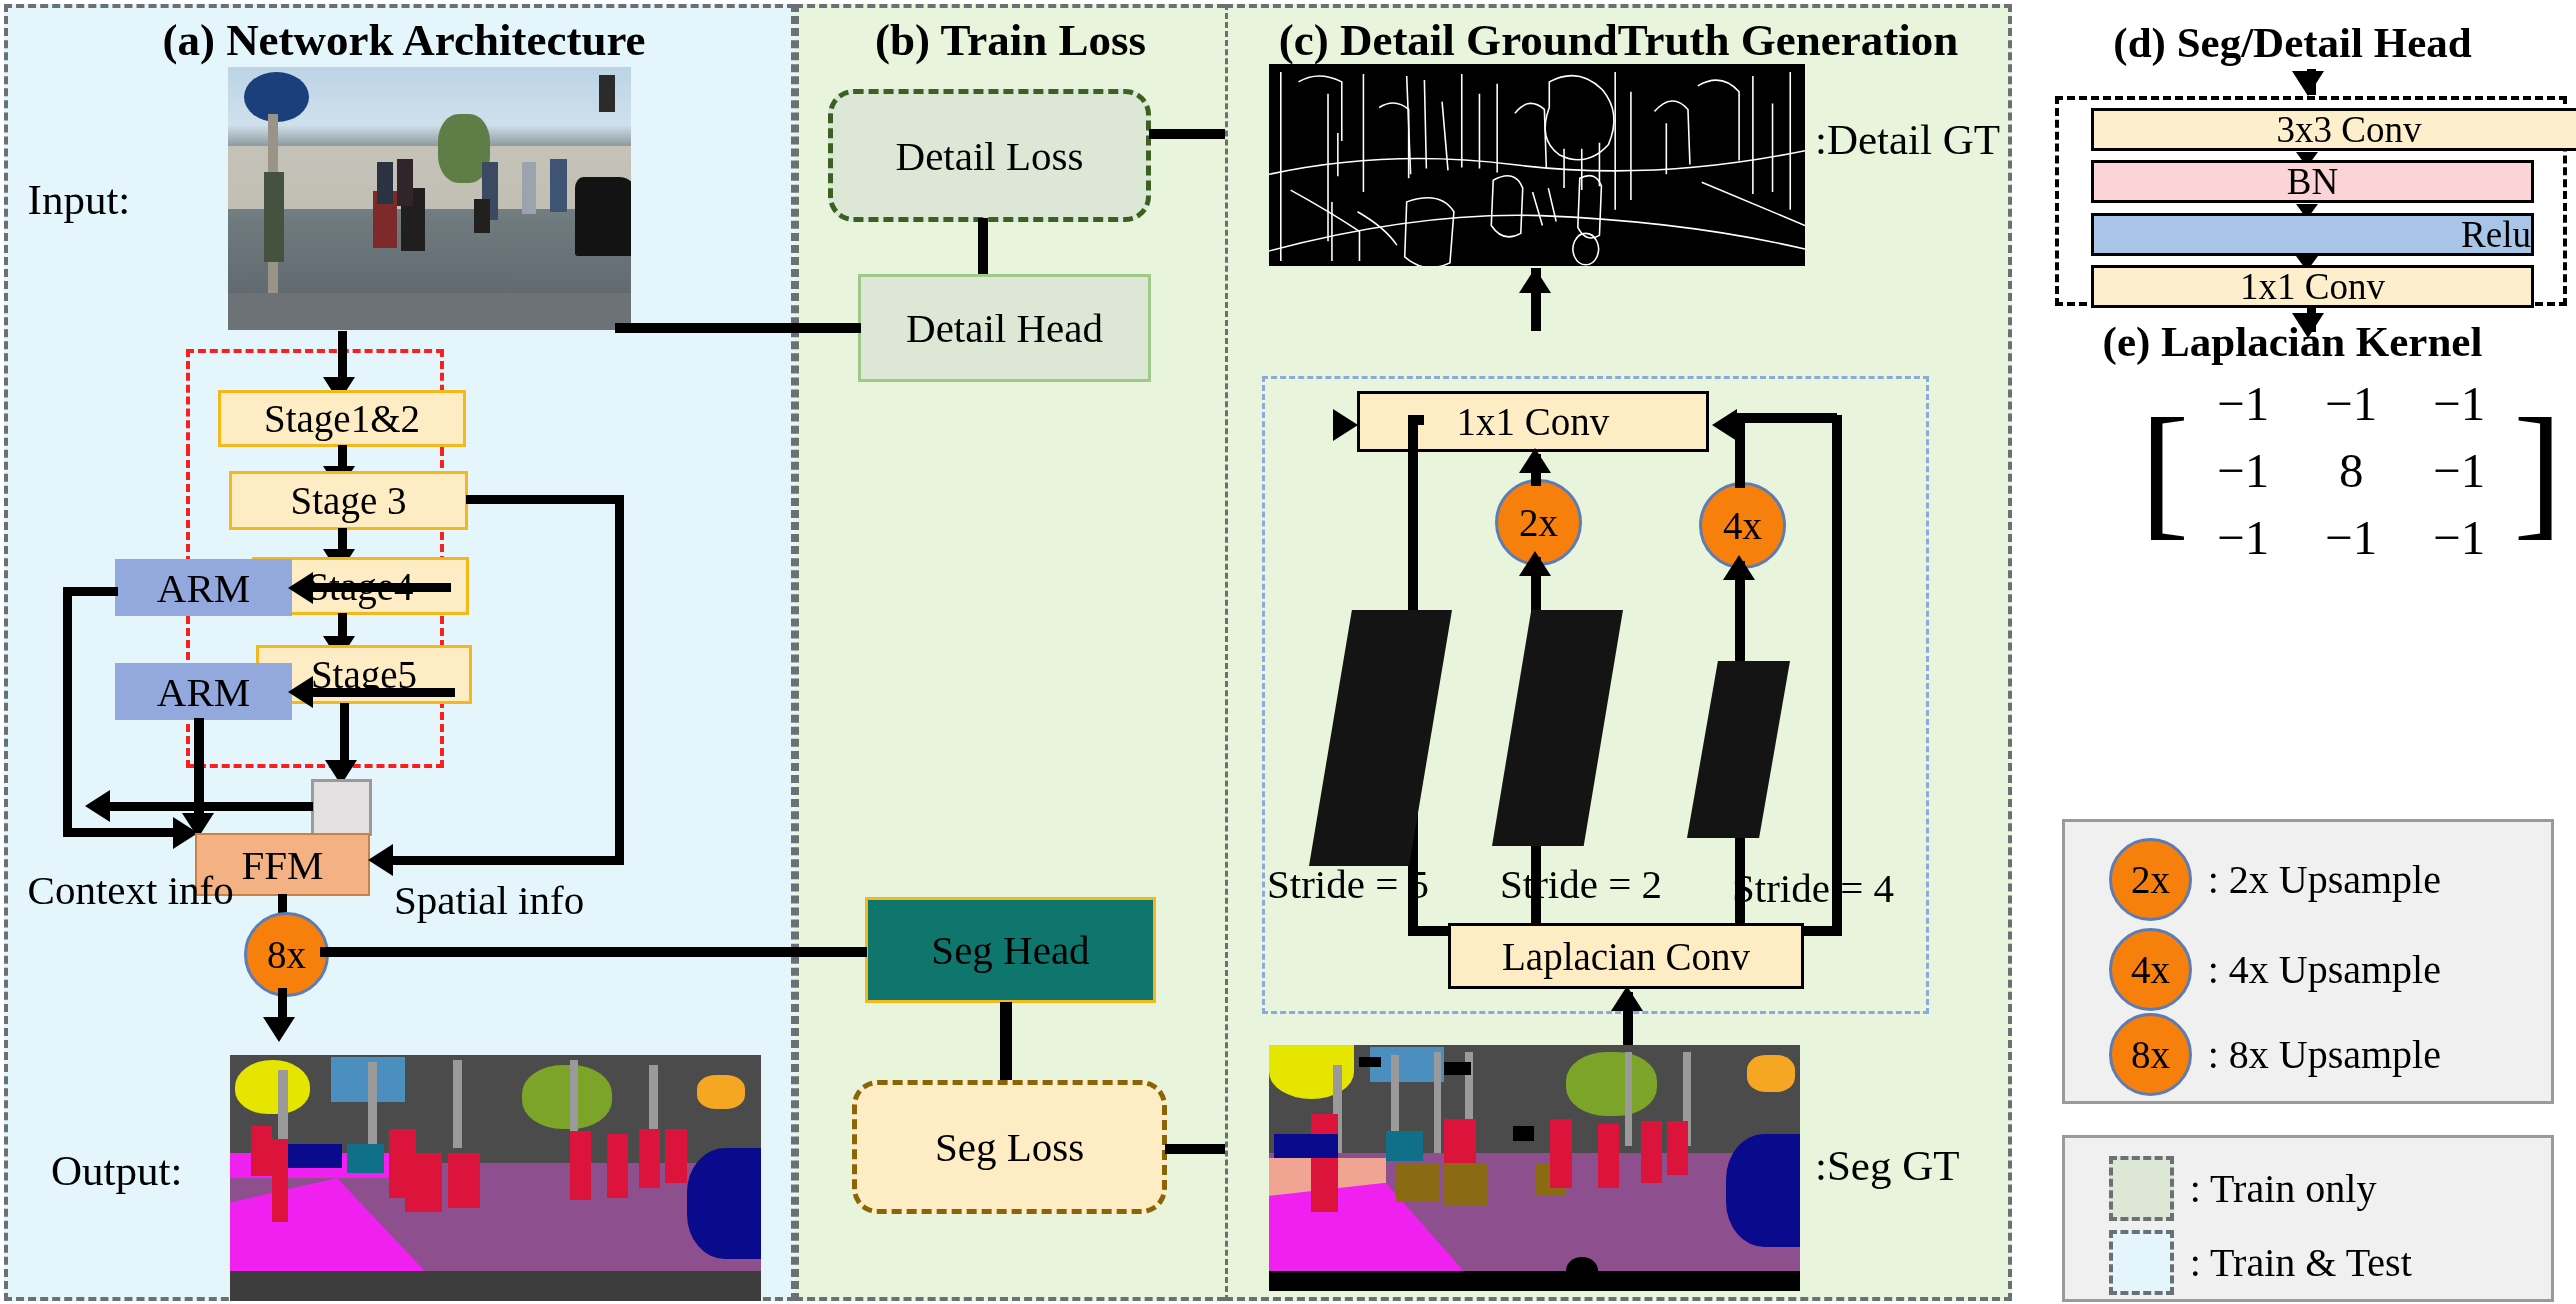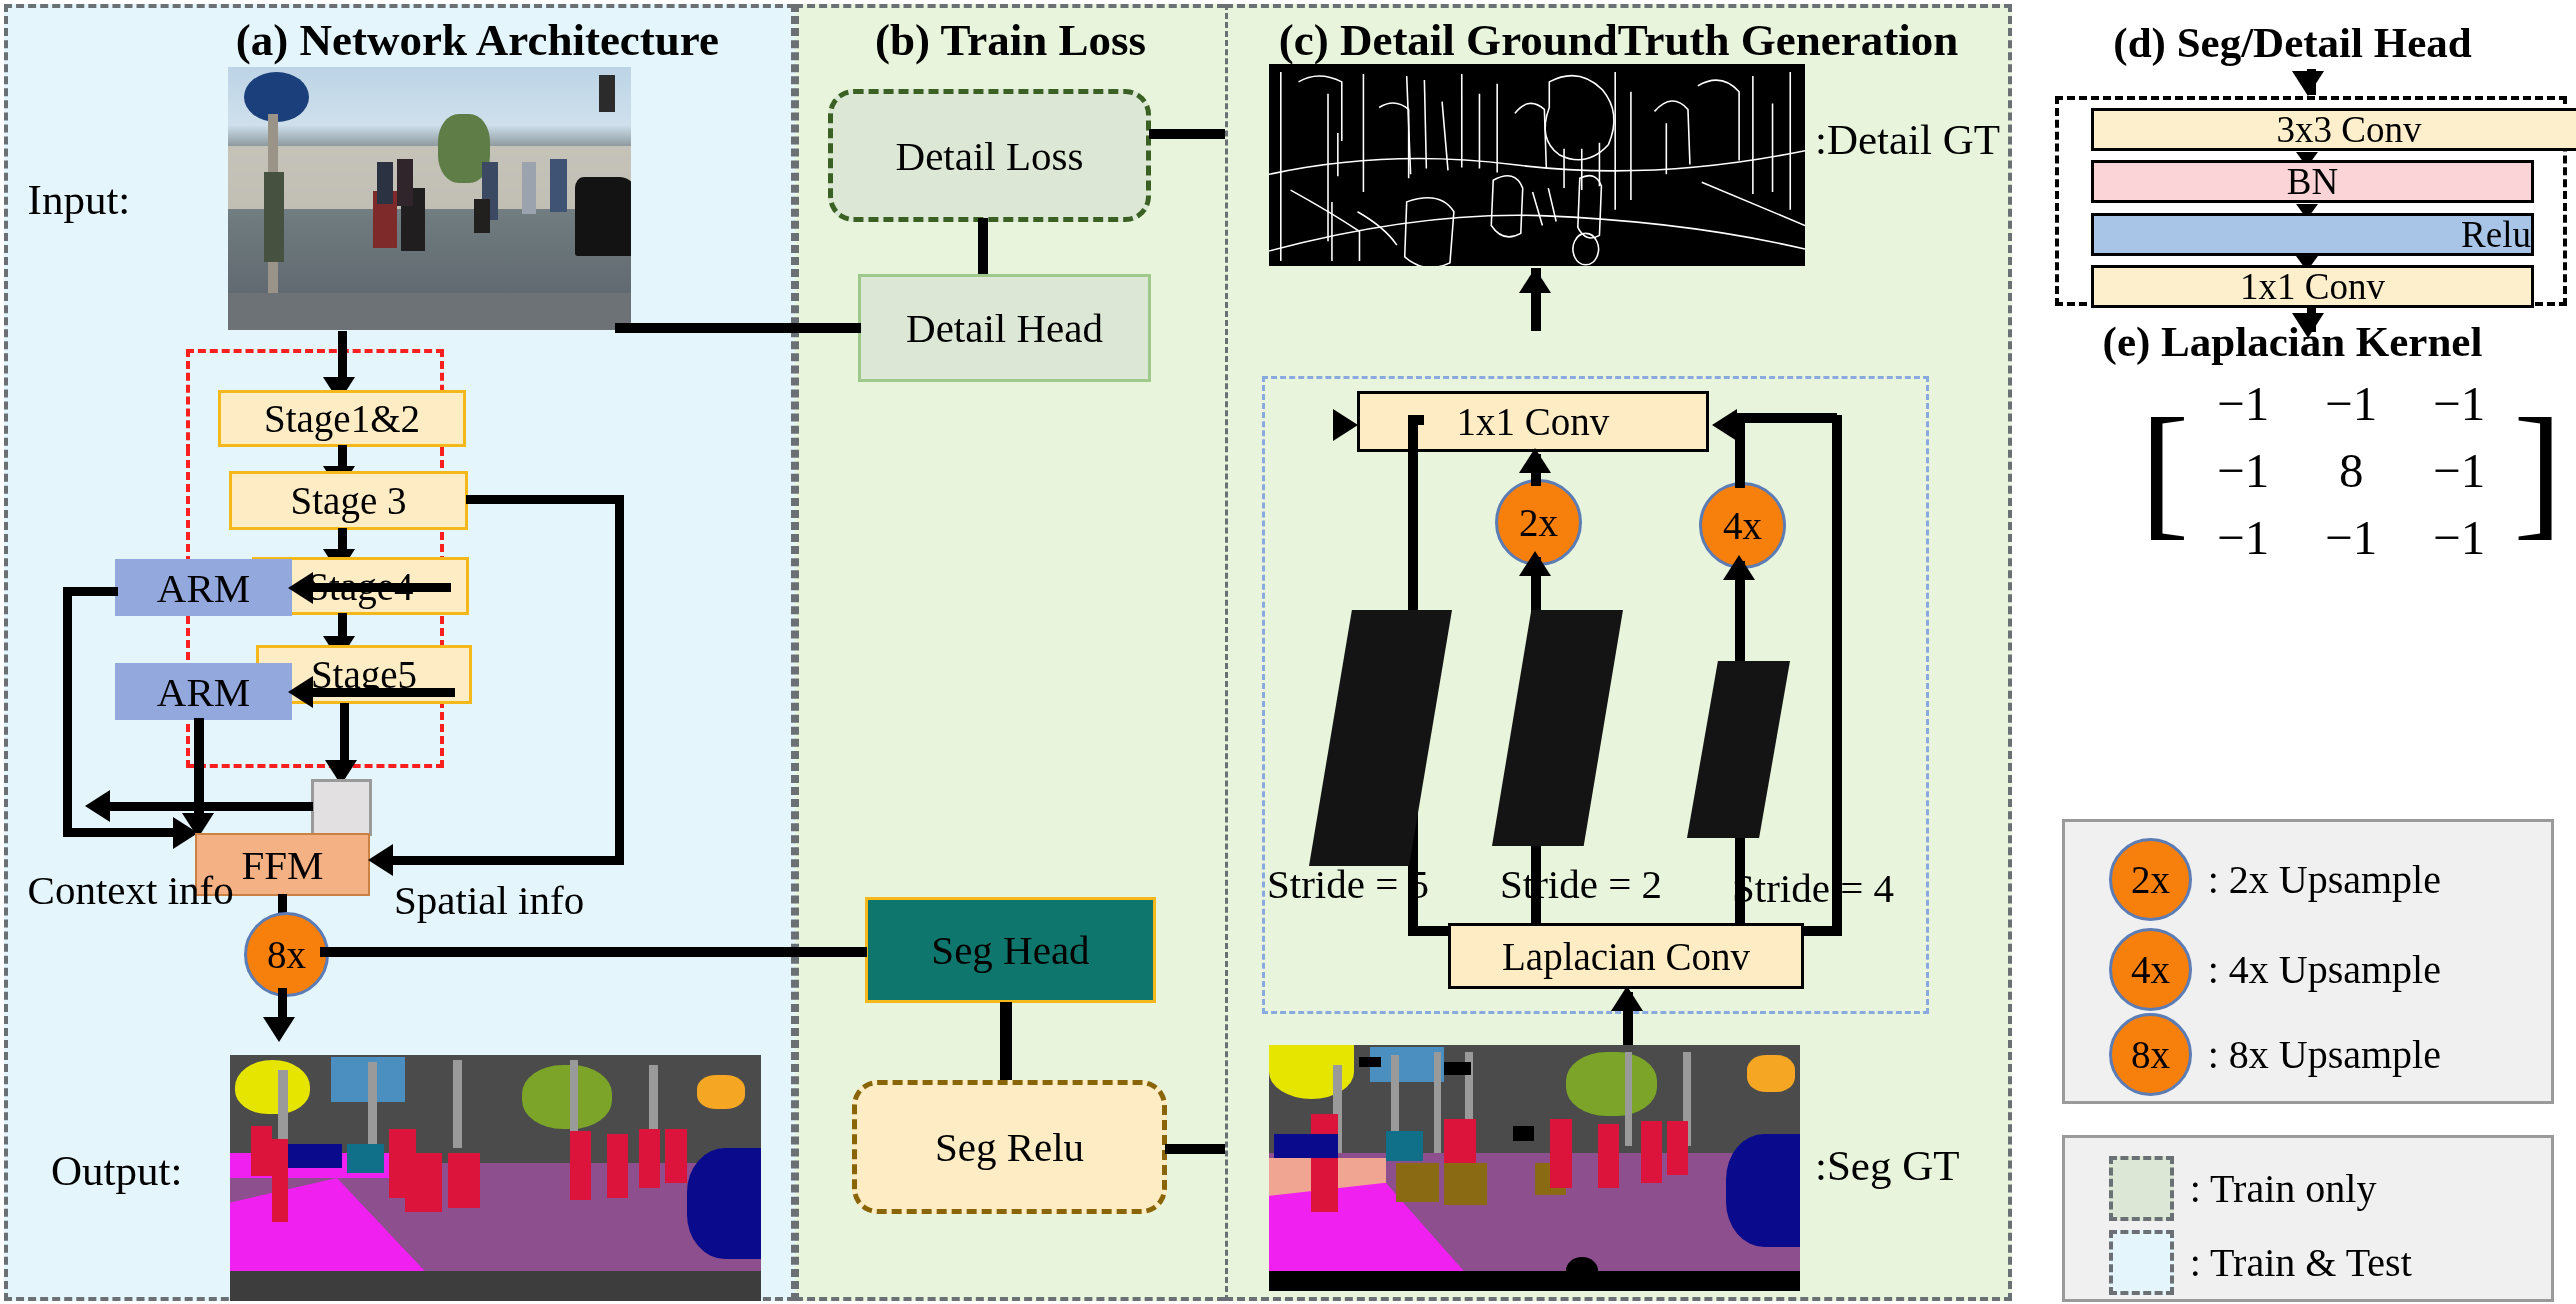--- a/index.html
+++ b/index.html
@@ -67,21 +67,21 @@
   img,.imgph{position:absolute;display:block;}
   .fmap{position:absolute;}
 </style>
 </head>
 <body>
 
 <div id="root">
 
   <div class="panel p-a"></div>
 
-  <div class="ptitle" style="left:89px;top:13.8px;width:630px;text-align:right;font-size:45px;">(a) Network Architecture</div>
+  <div class="ptitle" style="left:89px;top:13.8px;width:630px;text-align:center;font-size:45px;">(a) Network Architecture</div>
 
   <div class="lbl" style="left:27.6px;top:175px;font-size:43px;">Input:</div>
 
   <div class="imgph" style="left:228px;top:67px;width:403px;height:263px;overflow:hidden;
               background:linear-gradient(#bcd4e6 0%,#cfe0ec 22%,#8e9a9e 30%,#6f7a7e 58%,#59626a 100%);">
     <div style="position:absolute;left:0;top:30%;width:100%;height:24%;background:#cfcabd;opacity:.85"></div>
     <div style="position:absolute;left:52%;top:18%;width:13%;height:26%;background:#5f7d46;border-radius:40%"></div>
     <div style="position:absolute;left:4%;top:2%;width:16%;height:19%;background:#1b3f7a;border-radius:50%"></div>
     <div style="position:absolute;left:10%;top:18%;width:2.5%;height:72%;background:#9a9387"></div>
     <div style="position:absolute;left:9%;top:40%;width:5%;height:34%;background:#46523f"></div>
@@ -219,21 +219,21 @@
   <div class="ln" style="left:615px;top:323px;width:246px;height:9.8px;"></div>
 
   <div class="ln" style="left:1149px;top:129px;width:167px;height:9.8px;"></div>
 
   <div class="box shead" style="left:865px;top:897px;width:291px;height:106px;">
     <span>Seg Head</span>
   </div>
   <div class="ln" style="left:1000px;top:1002px;width:11.8px;height:83px;"></div>
 
   <div class="box sloss" style="left:852px;top:1080px;width:315px;height:134px;">
-    <span>Seg Relu</span>
+    <span>Seg Loss</span>
   </div>
 
   <div class="ln" style="left:320px;top:947px;width:547px;height:9.8px;"></div>
 
   <div class="ln" style="left:1165px;top:1144px;width:189px;height:9.8px;"></div>
 
   <div class="panel p-c"></div>
   <div class="ptitle" style="left:1230px;top:13.8px;width:777px;text-align:center;font-size:45px;">(c) Detail GroundTruth Generation</div>
 
   <div class="imgph" style="left:1269px;top:64px;width:536px;height:202px;overflow:hidden;background:#000;">

